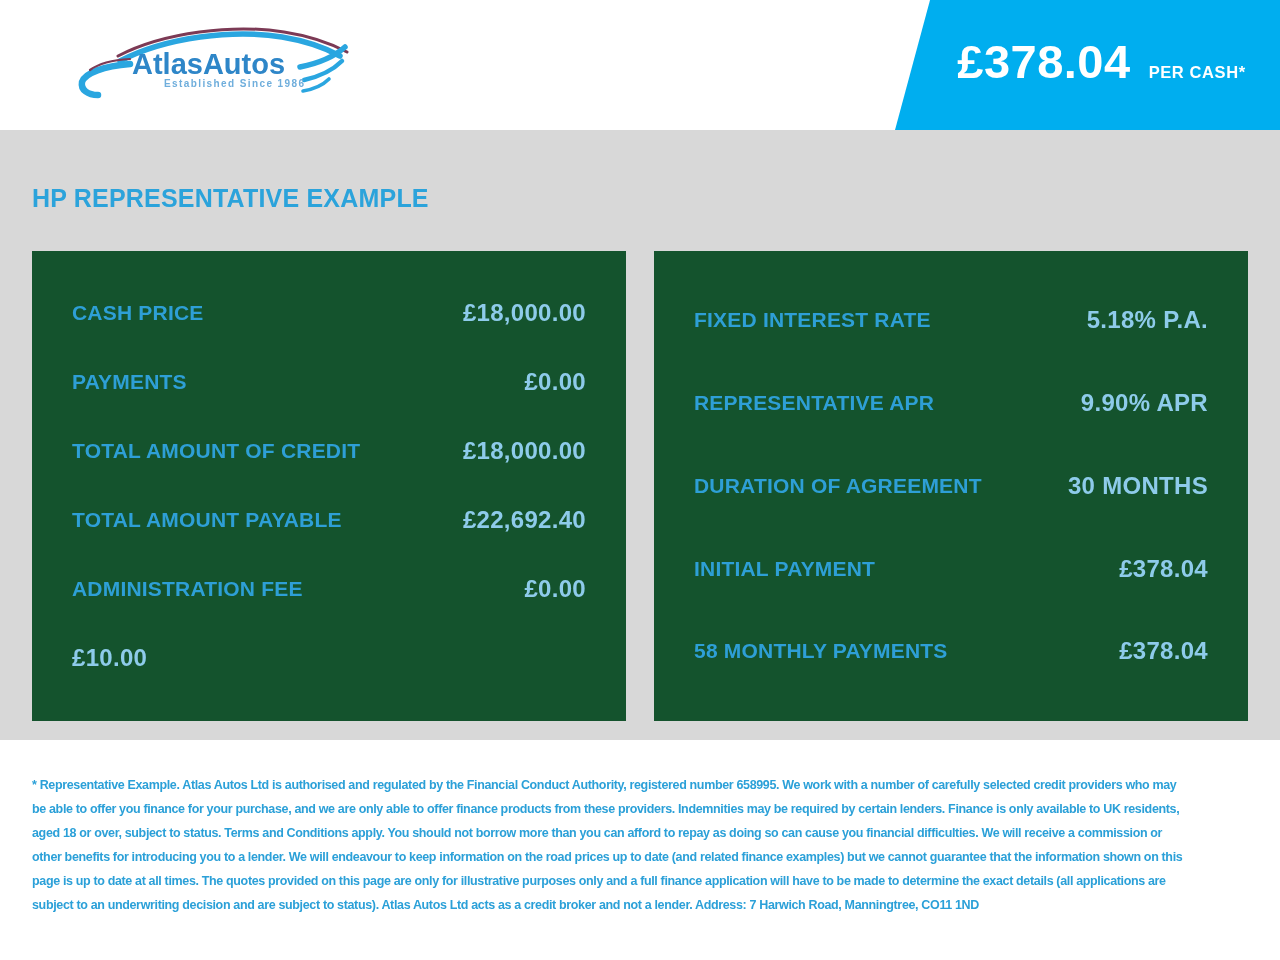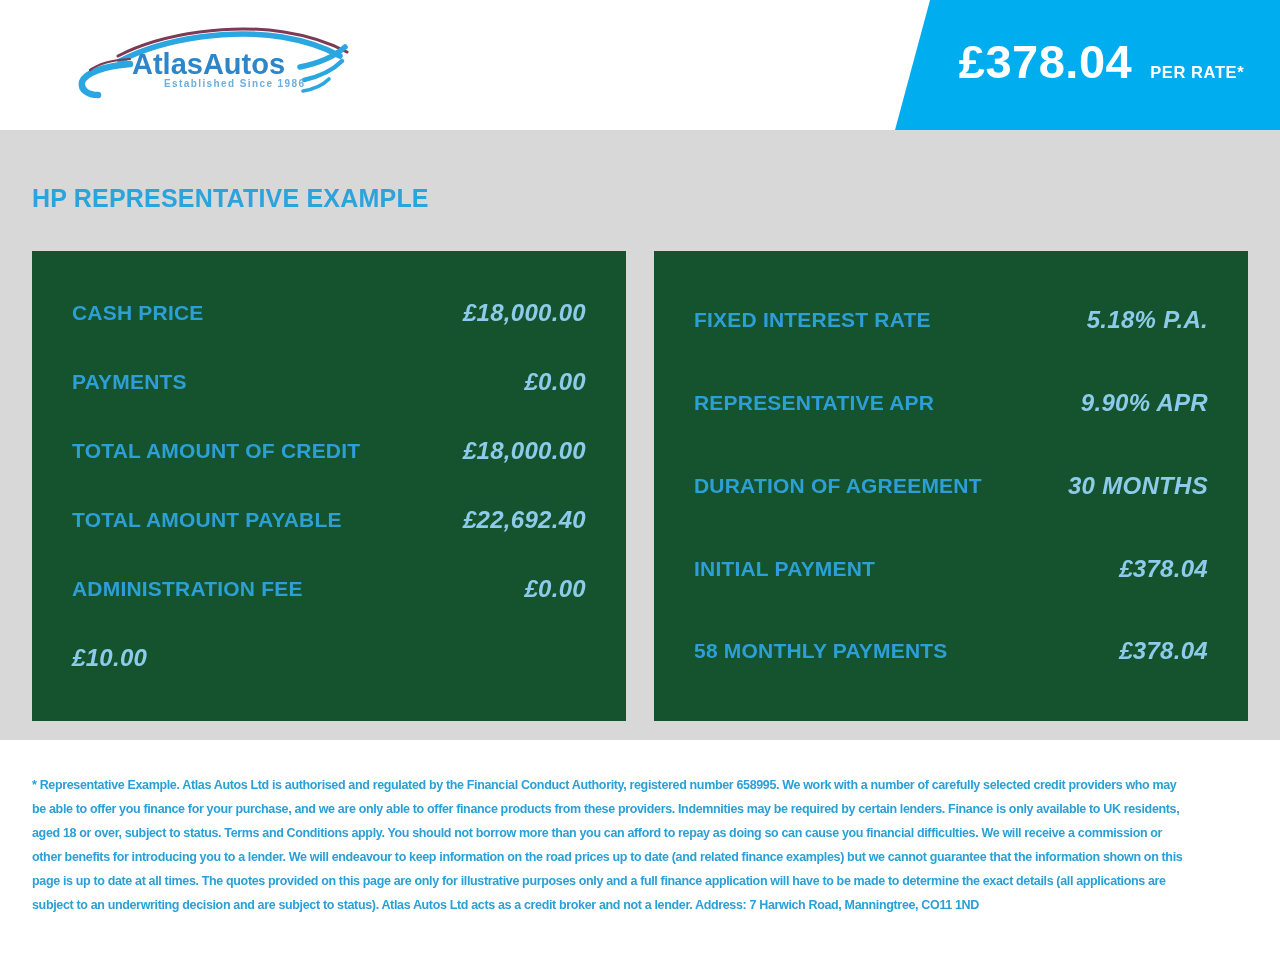--- a/index.html
+++ b/index.html
@@ -43,21 +43,21 @@
     font-size:25px;line-height:1.15;font-weight:bold;color:#2BA3DB;letter-spacing:0.2px;
   }
   .panels{display:flex;gap:28px;margin-top:38px;}
   .panel{
     width:595px;height:470px;background:#14532d;
     box-sizing:border-box;padding:28px 40px;
     display:flex;flex-direction:column;
   }
   .row{flex:1;display:flex;align-items:center;justify-content:space-between;}
   .row .label{font-size:21px;font-weight:bold;color:#2E9FD6;letter-spacing:0.2px;}
-  .row .value{font-size:24px;font-weight:bold;color:#8ECBEA;letter-spacing:0.3px;font-style:italic;}
+  .row .value{font-size:24px;font-weight:bold;color:#8ECBEA;letter-spacing:0.3px;}
 
   
   .footer{
     position:absolute;top:740px;left:0;width:1280px;height:220px;
     background:#ffffff;box-sizing:border-box;padding:33px 32px 8px;
   }
   .disclaimer{
     margin:0;width:1152px;
     font-size:12.5px;font-weight:bold;color:#2BA0D8;
     line-height:24px;letter-spacing:-0.35px;
@@ -83,21 +83,21 @@
         <path d="M 232,62 C 250,58 262,51 270,43" fill="none" stroke="#2AA6E0" stroke-width="4.5" stroke-linecap="round"></path>
         <path d="M 231,73 C 243,71 251,67 257,61" fill="none" stroke="#2AA6E0" stroke-width="3.6" stroke-linecap="round"></path>
       </svg>
       <div class="logo-text">AtlasAutos</div>
       <div class="logo-tagline">Established Since 1986</div>
     </div>
 
     <div class="price-banner">
       <div class="banner-inner">
         <span class="price">£378.04</span>
-        <span class="price-suffix">PER RATE*</span>
+        <span class="price-suffix">PER CASH*</span>
       </div>
     </div>
   </div>
 
   <div class="content">
     <h1 class="page-title">HP REPRESENTATIVE EXAMPLE</h1>
 
     <div class="panels">
 
       <section class="panel">

